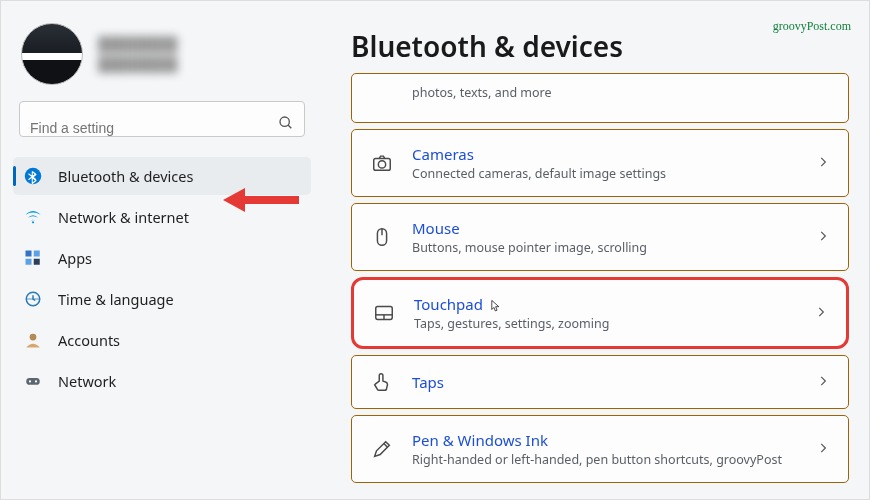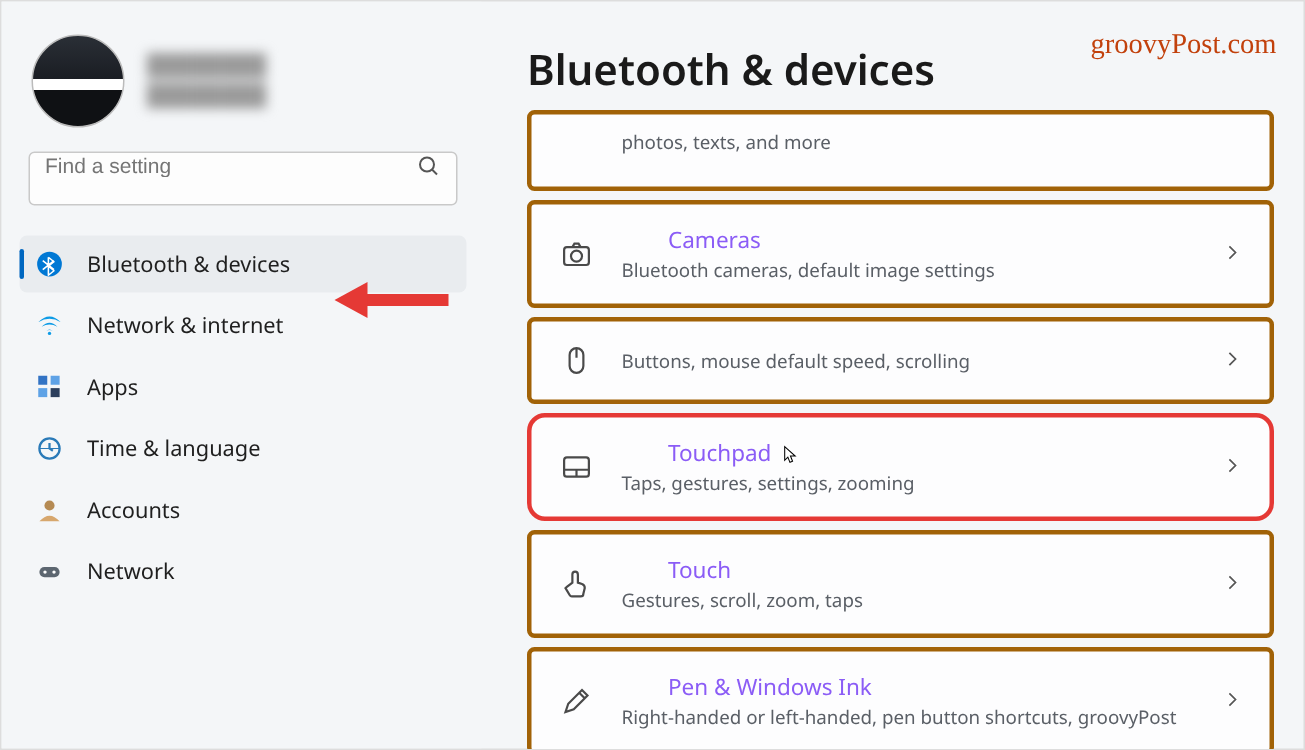--- a/index.html
+++ b/index.html
@@ -35,21 +35,21 @@
       border: 1px solid #bbb;
     }
     .profile-text {
       filter: blur(4px);
       color: #999;
       font-size: 14px;
       line-height: 1.4;
     }
     .search {
       display: flex;
-      align-items: flex-start;
+      align-items: flex-end;
       border: 1px solid #c9c9c9;
       background: #fdfdfd;
       border-radius: 4px;
       height: 36px;
       padding: 0 10px;
       margin: 0 6px 20px 6px;
     }
     .search input {
       flex: 1;
       border: none;
@@ -99,21 +99,21 @@
       overflow-y: auto;
     }
     .page-title {
       font-size: 28px;
       font-weight: 600;
       margin-bottom: 8px;
       color: #1a1a1a;
     }
     .card {
       background: #fdfdfe;
-      border: 3px solid #a16207;
+      border: 1px solid #a16207;
       border-radius: 5px;
       display: flex;
       align-items: center;
       padding: 14px 18px;
       margin-bottom: 6px;
       cursor: pointer;
       gap: 18px;
     }
     .card.partial-top {
       padding-top: 6px;
@@ -130,44 +130,43 @@
       align-items: center;
       justify-content: center;
       flex-shrink: 0;
       color: #4a4a4a;
     }
     .card-text {
       flex: 1;
     }
     .card-title {
       font-size: 15px;
-      color: #8b5cf6;
+      color: #1d4ed8;
       display: flex;
       align-items: center;
       gap: 6px;
-      margin-left: 31px;
     }
     .card-sub {
       font-size: 12.5px;
       color: #5a5f66;
       margin-top: 1px;
     }
     .chevron { color: #555; }
     .arrow-annotation {
       position: absolute;
       left: 220px;
       top: 184px;
       pointer-events: none;
     }
     .watermark {
       position: absolute;
       top: 18px;
       right: 18px;
-      color: #c2410c;
-      font-size: 19px;
+      color: #15803d;
+      font-size: 12px;
       font-family: Georgia, serif;
     }
     .cursor-annotation {
       display:inline-block;
       width: 14px; height: 14px;
     }
   </style>
 </head>
 <body>
 
@@ -267,38 +266,39 @@
     <div class="card">
       <span class="card-icon">
         <svg width="22" height="22" viewBox="0 0 24 24" fill="none" stroke="#4a4a4a" stroke-width="1.6">
             <rect x="3" y="7" width="18" height="13" rx="2"></rect>
             <circle cx="12" cy="13.5" r="4"></circle>
             <path d="M9 7 l1.5-2.5 h3 L15 7"></path>
           </svg>
       </span>
       <div class="card-text">
         <div class="card-title">Cameras</div>
-        <div class="card-sub">Bluetooth cameras, default image settings</div>
+        <div class="card-sub">Connected cameras, default image settings</div>
       </div>
       <span class="chevron">
         <svg width="14" height="14" viewBox="0 0 24 24" fill="none" stroke="#555" stroke-width="2">
             <path d="M9 5 l7 7 -7 7"></path>
           </svg>
       </span>
     </div>
 
     <div class="card">
       <span class="card-icon">
         <svg width="22" height="22" viewBox="0 0 24 24" fill="none" stroke="#4a4a4a" stroke-width="1.6">
             <rect x="7" y="3" width="10" height="18" rx="5"></rect>
             <line x1="12" y1="3" x2="12" y2="10"></line>
           </svg>
       </span>
       <div class="card-text">
-        <div class="card-sub">Buttons, mouse default speed, scrolling</div>
+        <div class="card-title">Mouse</div>
+        <div class="card-sub">Buttons, mouse pointer image, scrolling</div>
       </div>
       <span class="chevron">
         <svg width="14" height="14" viewBox="0 0 24 24" fill="none" stroke="#555" stroke-width="2">
             <path d="M9 5 l7 7 -7 7"></path>
           </svg>
       </span>
     </div>
 
     <div class="card highlighted">
       <span class="card-icon">
@@ -326,22 +326,21 @@
       </span>
     </div>
 
     <div class="card">
       <span class="card-icon">
         <svg width="22" height="22" viewBox="0 0 24 24" fill="none" stroke="#4a4a4a" stroke-width="1.6">
             <path d="M9 11 V5 a2 2 0 0 1 4 0 v6 l3 1 a3 3 0 0 1 2 3 l-1 4 a2 2 0 0 1-2 2 h-6 a2 2 0 0 1-2-1 l-3-5 1-1 z"></path>
           </svg>
       </span>
       <div class="card-text">
-        <div class="card-title">Touch</div>
-        <div class="card-sub">Gestures, scroll, zoom, taps</div>
+        <div class="card-title">Taps</div>
       </div>
       <span class="chevron">
         <svg width="14" height="14" viewBox="0 0 24 24" fill="none" stroke="#555" stroke-width="2">
             <path d="M9 5 l7 7 -7 7"></path>
           </svg>
       </span>
     </div>
 
     <div class="card">
       <span class="card-icon">

